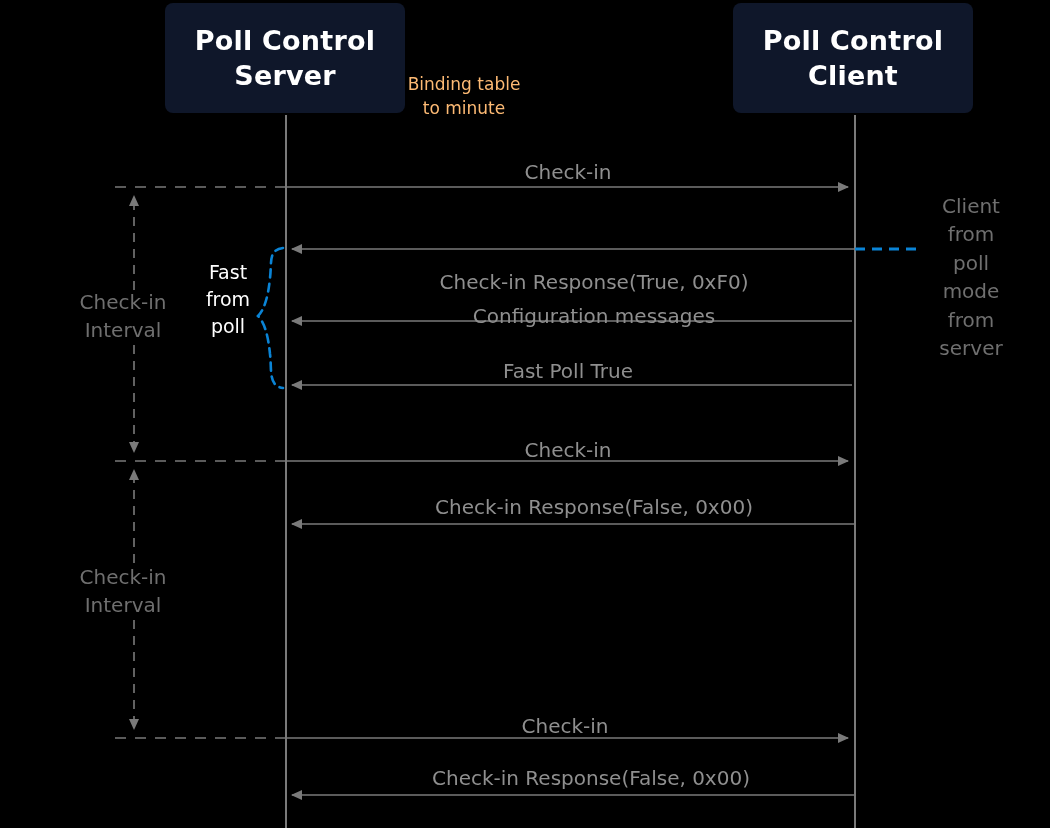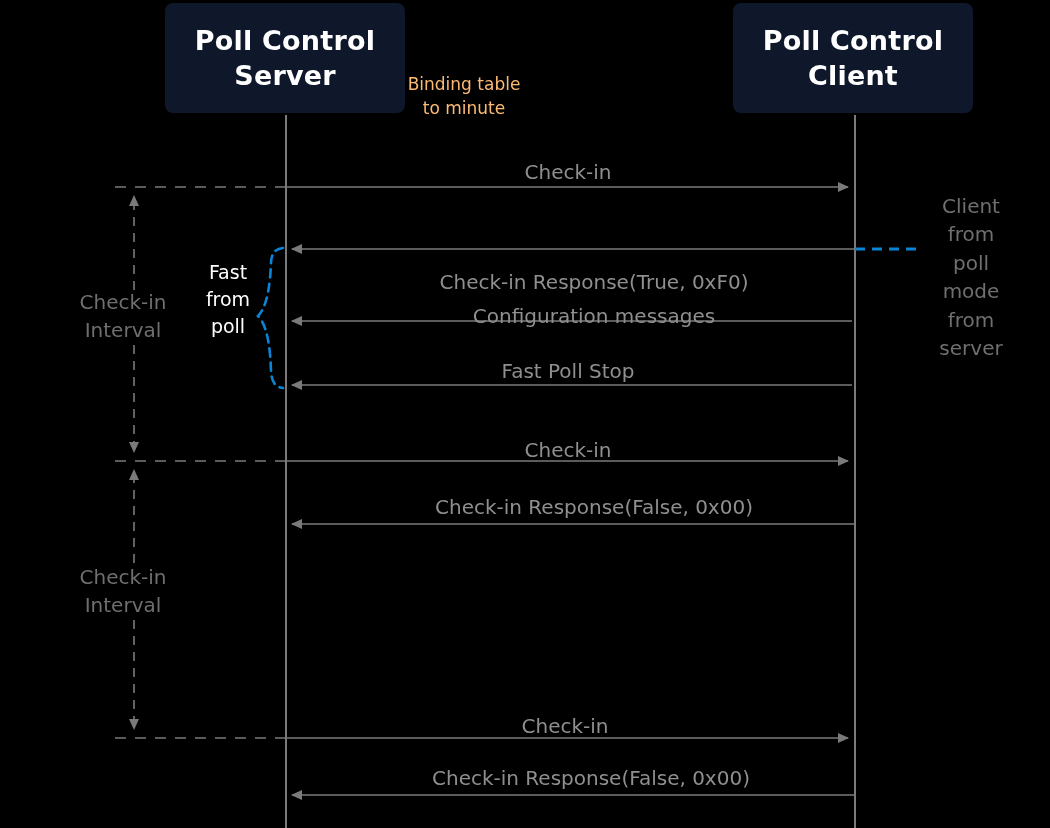--- a/index.html
+++ b/index.html
@@ -148,21 +148,21 @@
   <div>Binding table</div>
   <div>to minute</div>
 </div>
 
 <div class="msg-label" style="left:568px; top:160px;">Check-in</div>
 
 <div class="msg-label" style="left:594px; top:222px;margin-top:48px;">Check-in Response(True, 0xF0)</div>
 
 <div class="msg-label" style="left:594px; top:304px;">Configuration messages</div>
 
-<div class="msg-label" style="left:568px; top:359px;">Fast Poll Stop</div>
+<div class="msg-label" style="left:568px; top:359px;">Fast Poll True</div>
 
 <div class="msg-label" style="left:568px; top:438px;">Check-in</div>
 
 <div class="msg-label" style="left:594px; top:495px;">Check-in Response(False, 0x00)</div>
 
 <div class="msg-label" style="left:565px; top:714px;">Check-in</div>
 
 <div class="msg-label" style="left:591px; top:766px;">Check-in Response(False, 0x00)</div>
 
 <div class="side-label" style="left:123px; top:288px;">

